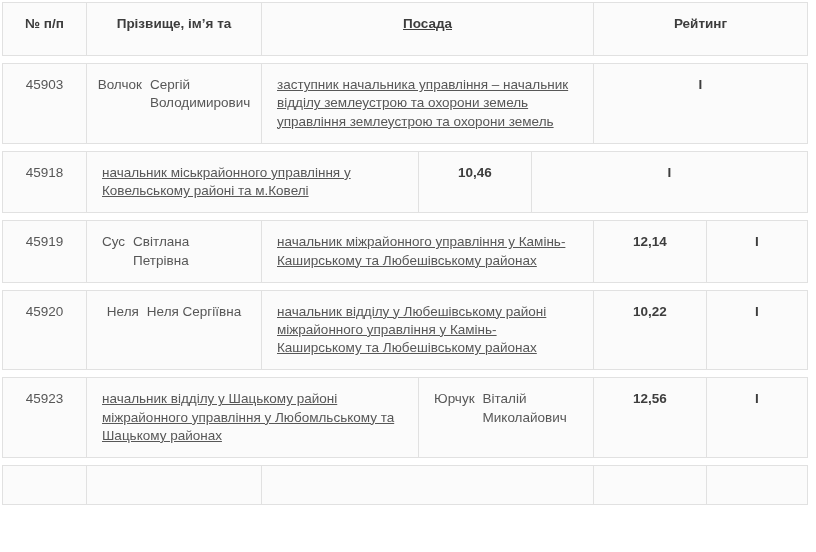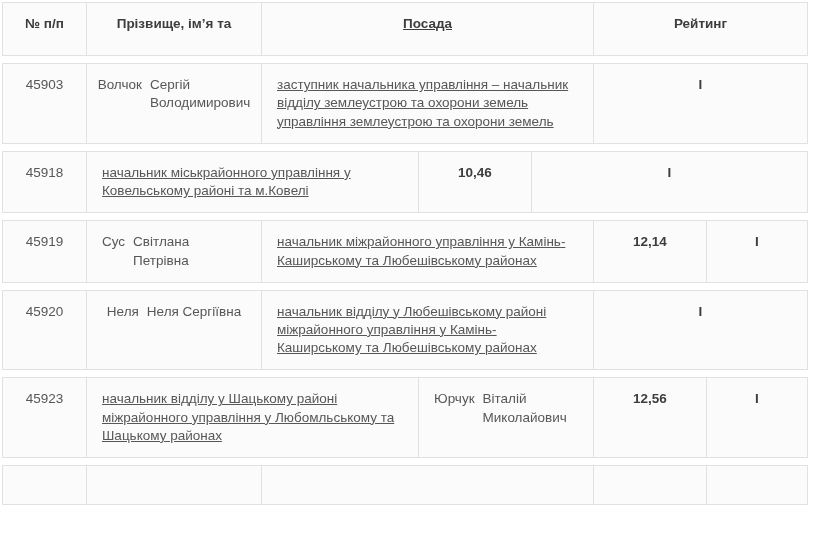--- a/index.html
+++ b/index.html
@@ -128,20 +128,23 @@
     <div class="cell c1">
       <div>45920</div>
     </div>
     <div class="cell c2">
       <div class="para-gap">Неля</div>
       <div>Неля Сергіївна</div>
     </div>
     <div class="cell c3">
       <div>начальник відділу у Любешівському районі міжрайонного управління у Камінь-Каширському та Любешівському районах</div>
     </div>
+    <div class="cell c4 bold">
+      <div>10,22</div>
+    </div>
     <div class="cell c5 bold">
       <div>I</div>
     </div>
   </div>
 
   <div class="row">
     <div class="cell c1">
       <div>45923</div>
     </div>
     <div class="cell c3">

